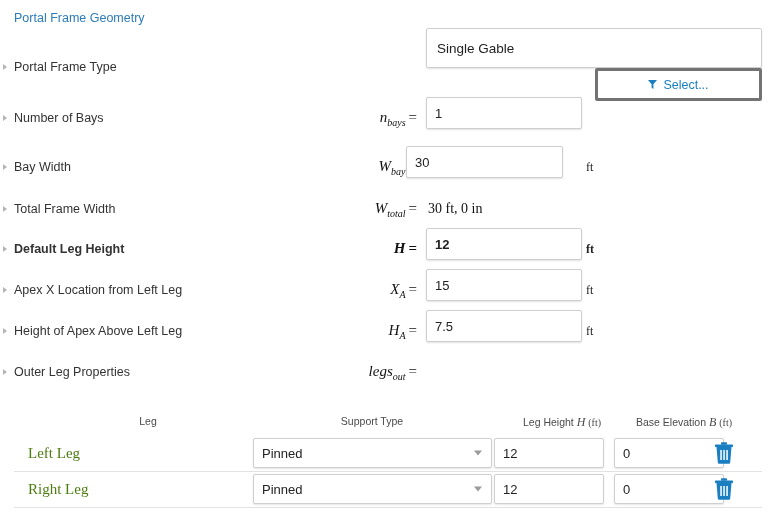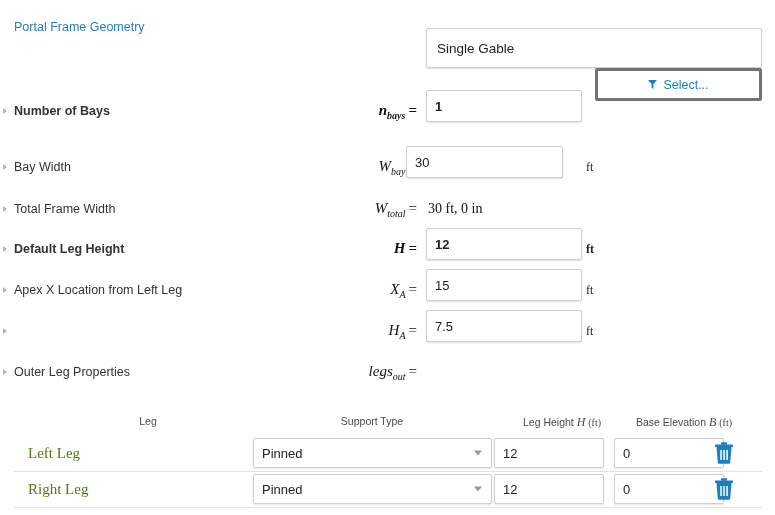--- a/index.html
+++ b/index.html
@@ -16,21 +16,21 @@
     overflow: hidden;
   }
   .panel {
     position: relative;
     width: 775px;
     height: 515px;
   }
   .section-title {
     position: absolute;
     left: 14px;
-    top: 20px;
+    top: 11px;
     font-size: 12.5px;
     color: #2b7cb8;
   }
 
   
   .row {
     position: absolute;
     left: 0;
     width: 775px;
     height: 42px;
@@ -248,33 +248,37 @@
   }
   .trash svg { display: block; }
 </style>
 </head>
 <body>
 
 <div class="panel">
 
   <div class="section-title">Portal Frame Geometry</div>
 
+  <div class="row" style="top:46px;">
+    <span class="tri"></span>
+    <span class="row-label">Portal Frame Type</span>
+  </div>
   <div class="combo-box">
     <span>Single Gable</span>
   </div>
   <div class="select-btn">
     <span class="funnel">
       <svg width="9" height="9" viewBox="0 0 10 10">
           <polygon points="0,0 10,0 6,4.6 6,10 4,8.6 4,4.6" fill="#1a7fc1"></polygon>
         </svg>
     </span>
     <span>Select...</span>
   </div>
 
-  <div class="row" style="top:90px;font-weight:bold;">
+  <div class="row" style="top:97px;">
     <span class="tri"></span>
     <span class="row-label">Number of Bays</span>
     <span class="sym-wrap">
       <span class="sym"><span>n</span><span class="sub">bays</span><span class="eq">=</span></span>
     </span>
     <div class="field" style="left:426px; width:156px;">
       <span>1</span>
     </div>
   </div>
 
@@ -318,20 +322,21 @@
       <span class="sym"><span>X</span><span class="sub">A</span><span class="eq">=</span></span>
     </span>
     <div class="field" style="left:426px; width:156px;">
       <span>15</span>
     </div>
     <span class="unit" style="left:586px;">ft</span>
   </div>
 
   <div class="row" style="top:310px;">
     <span class="tri"></span>
+    <span class="row-label">Height of Apex Above Left Leg</span>
     <span class="sym-wrap">
       <span class="sym"><span>H</span><span class="sub">A</span><span class="eq">=</span></span>
     </span>
     <div class="field" style="left:426px; width:156px;">
       <span>7.5</span>
     </div>
     <span class="unit" style="left:586px;">ft</span>
   </div>
 
   <div class="row" style="top:351px;">

